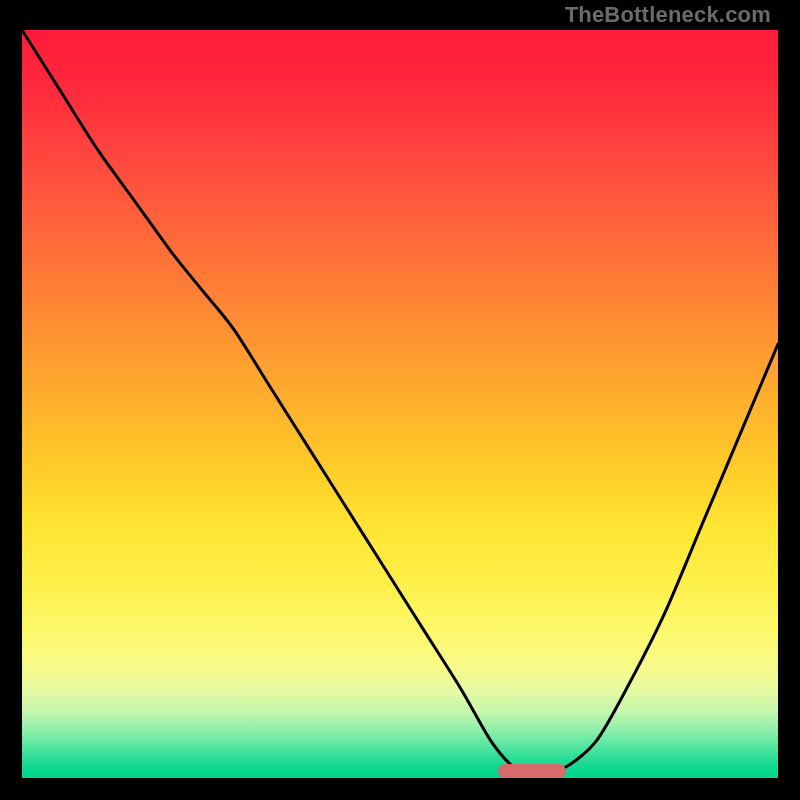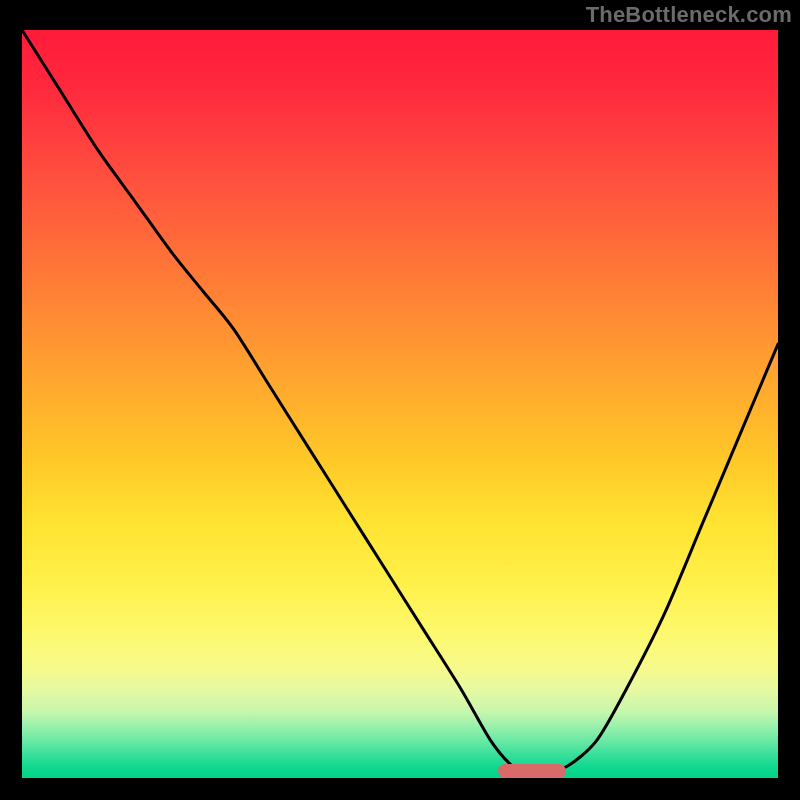--- a/index.html
+++ b/index.html
@@ -13,21 +13,21 @@
   }
   .frame {
     position: relative;
     width: 800px;
     height: 800px;
     background: #000;
   }
   .watermark {
     position: absolute;
     top: 2px;
-    right: 8px;
+    right: 29px;
     color: #6b6b6b;
     font-size: 22px;
     font-weight: 600;
     letter-spacing: 0.2px;
     user-select: none;
   }
   .plot-area {
     position: absolute;
     left: 22px;
     top: 30px;

